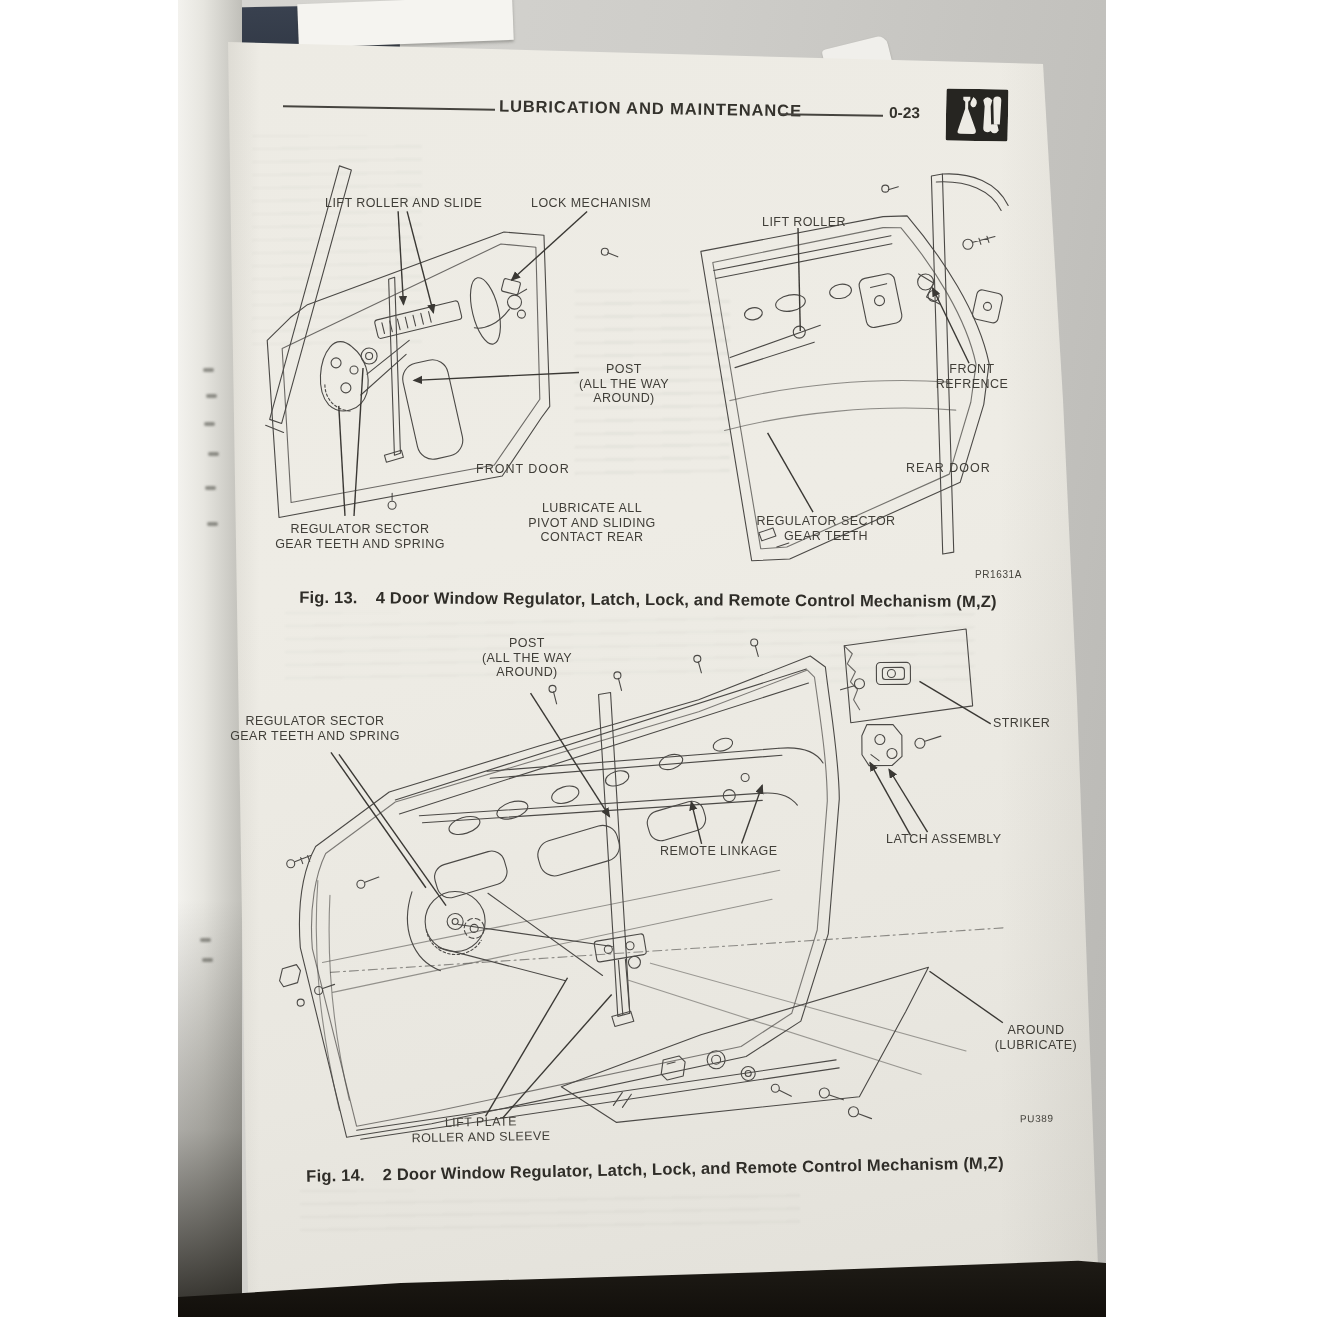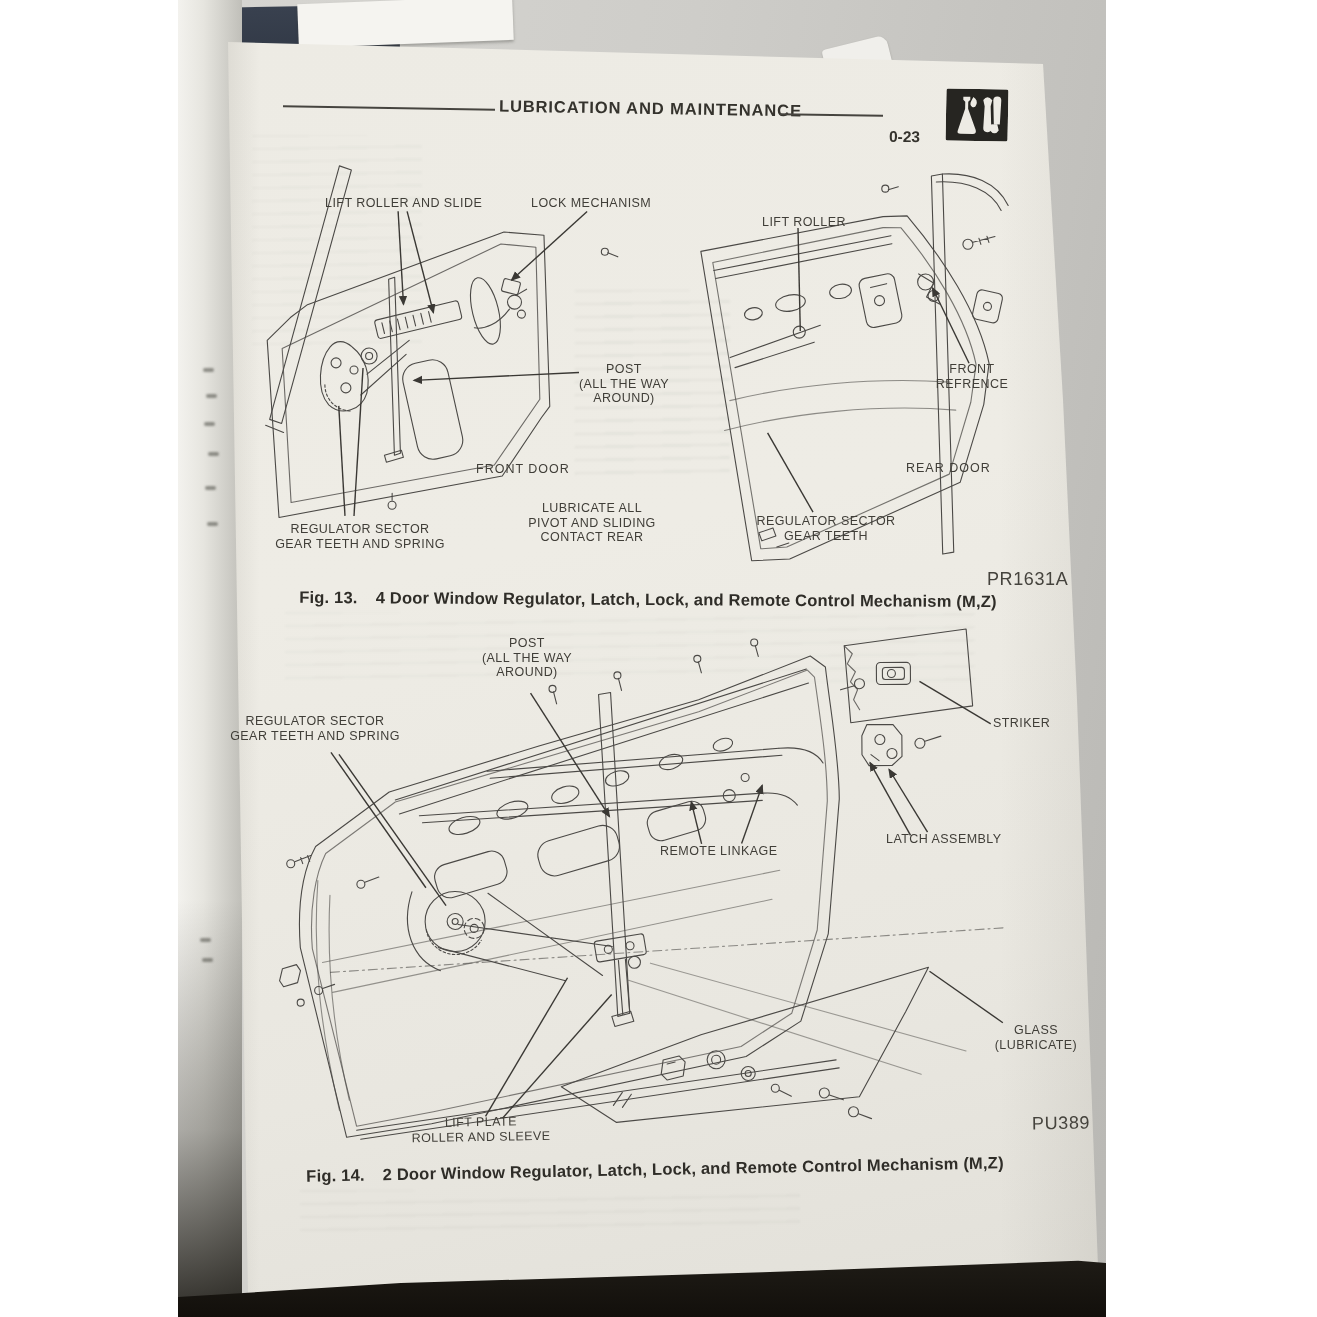--- a/index.html
+++ b/index.html
@@ -30,27 +30,27 @@
   .dark-bottom{position:absolute;left:178px;top:1240px;width:928px;height:77px;
         clip-path:polygon(0 74%,24% 56%,63% 42%,97% 27%,100% 30%,100% 100%,0 100%);
         background:linear-gradient(#23201a,#120f0b);}
   
   .ghost{position:absolute;pointer-events:none;opacity:.5;filter:blur(1.2px);
          background:repeating-linear-gradient(179deg,rgba(96,112,98,.13) 0 2.5px,rgba(0,0,0,0) 2.5px 13px);}
   
   .hrule{position:absolute;height:2px;background:#46443f;}
   .htitle{position:absolute;font-weight:bold;font-size:16.5px;letter-spacing:.9px;
           color:#35332d;white-space:nowrap;transform:rotate(.9deg);}
-  .hnum{position:absolute;font-weight:bold;font-size:15.5px;color:#35332d;transform:rotate(.9deg);margin-top:24px;}
+  .hnum{position:absolute;font-weight:bold;font-size:15.5px;color:#35332d;transform:rotate(.9deg);}
   .logo{position:absolute;left:946px;top:89px;width:62px;height:52px;transform:rotate(1.1deg);}
   
   .lbl{position:absolute;font-size:12.5px;line-height:1.16;letter-spacing:.45px;
        color:#403e38;white-space:nowrap;}
   .lbl.c{text-align:center;white-space:normal;}
-  .code{position:absolute;font-size:18px;letter-spacing:.6px;color:#45433d;margin-left:12px;}
+  .code{position:absolute;font-size:10px;letter-spacing:.6px;color:#45433d;}
   .caption{position:absolute;width:830px;text-align:center;font-weight:bold;
            font-size:16.5px;color:#2f2d28;letter-spacing:.2px;}
   .caption .gap{display:inline-block;width:18px;}
   svg.diagram{position:absolute;overflow:visible;}
   .art *{stroke:#4b4946;fill:none;stroke-width:1.1;stroke-linecap:round;stroke-linejoin:round;}
   .ldr{stroke:#3a3834;stroke-width:1.4;fill:none;}
 </style>
 </head>
 <body>
 
@@ -309,21 +309,21 @@
     <div>AROUND)</div>
   </div>
   <div class="lbl c" style="left:228px;top:714px;width:174px">
     <div>REGULATOR SECTOR</div>
     <div>GEAR TEETH AND SPRING</div>
   </div>
   <div class="lbl" style="left:993px;top:716px">STRIKER</div>
   <div class="lbl" style="left:886px;top:832px">LATCH ASSEMBLY</div>
   <div class="lbl" style="left:660px;top:844px">REMOTE LINKAGE</div>
   <div class="lbl c" style="left:982px;top:1023px;width:108px">
-    <div>GLASS</div>
+    <div>AROUND</div>
     <div>(LUBRICATE)</div>
   </div>
   <div class="lbl c" style="left:400px;top:1115px;width:162px;transform:rotate(-1deg)">
     <div>LIFT PLATE</div>
     <div>ROLLER AND SLEEVE</div>
   </div>
   <div class="code" style="left:1020px;top:1113px;transform:rotate(-1deg)">PU389</div>
   <div class="caption" style="left:240px;top:1160px;transform:rotate(-1.1deg)">
     <span>Fig. 14.</span><span class="gap"></span><span>2 Door Window Regulator, Latch, Lock, and Remote Control Mechanism (M,Z)</span>
   </div>

